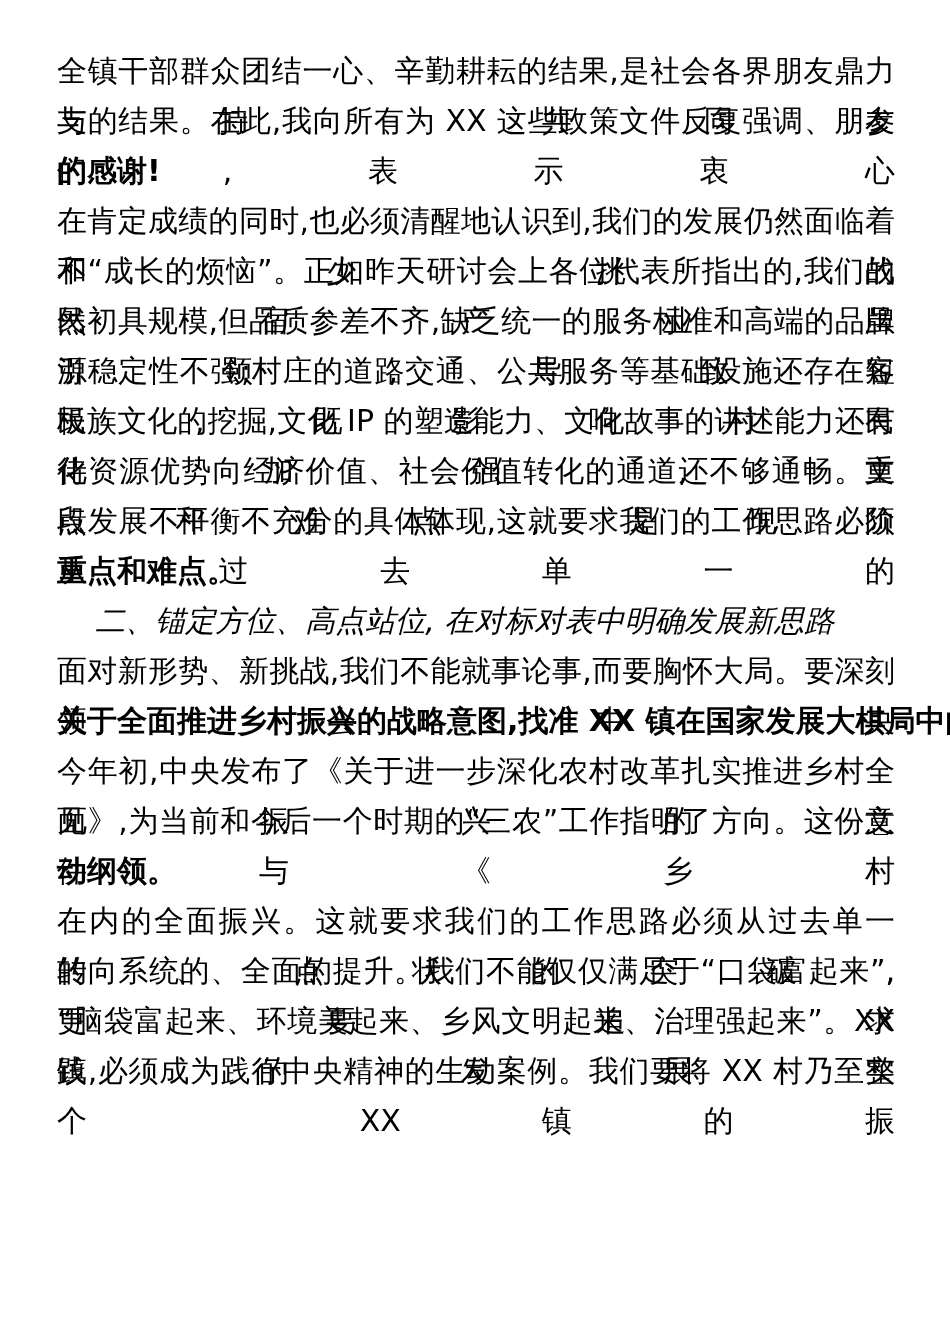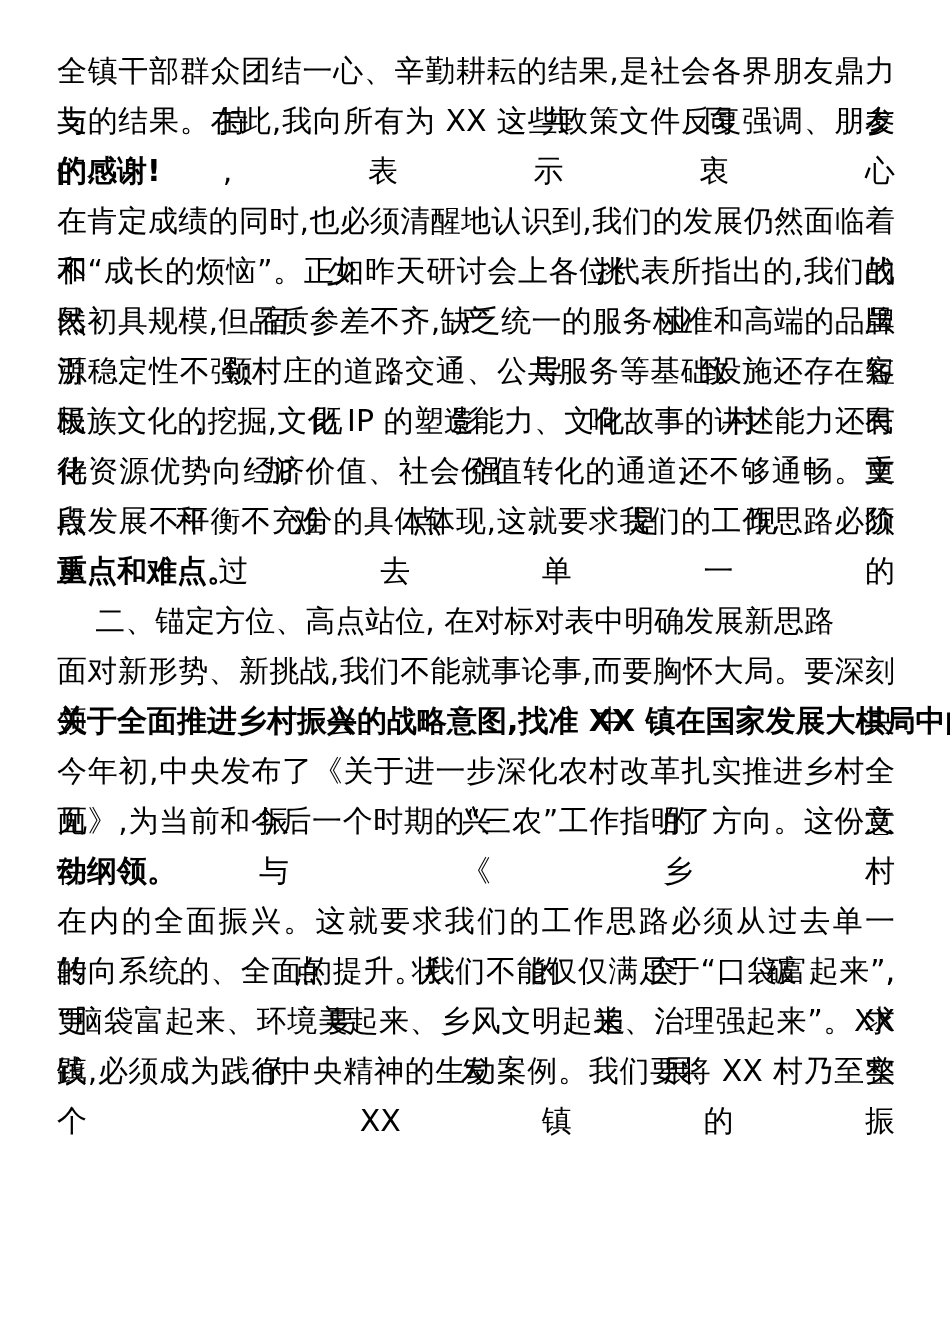--- a/index.html
+++ b/index.html
@@ -52,20 +52,21 @@
     text-align-last: left;
     font-weight: bold;
   }
 
   .heading-line {
     height: 50px;
     line-height: 50px;
     font-size: 30px;
     white-space: pre;
     color: #000000;
+    font-style: italic;
   }
 </style>
 </head>
 <body>
 
 <div class="page">
   <div class="doc-body" id="doc-body">
       <div>
         <div class="line justify">全镇干部群众团结一心、辛勤耕耘的结果,是社会各界朋友鼎力支持、共同参</div>
         <div class="line justify">与的结果。在此,我向所有为 XX 这些政策文件反复强调、朋友们,表示衷心</div>

